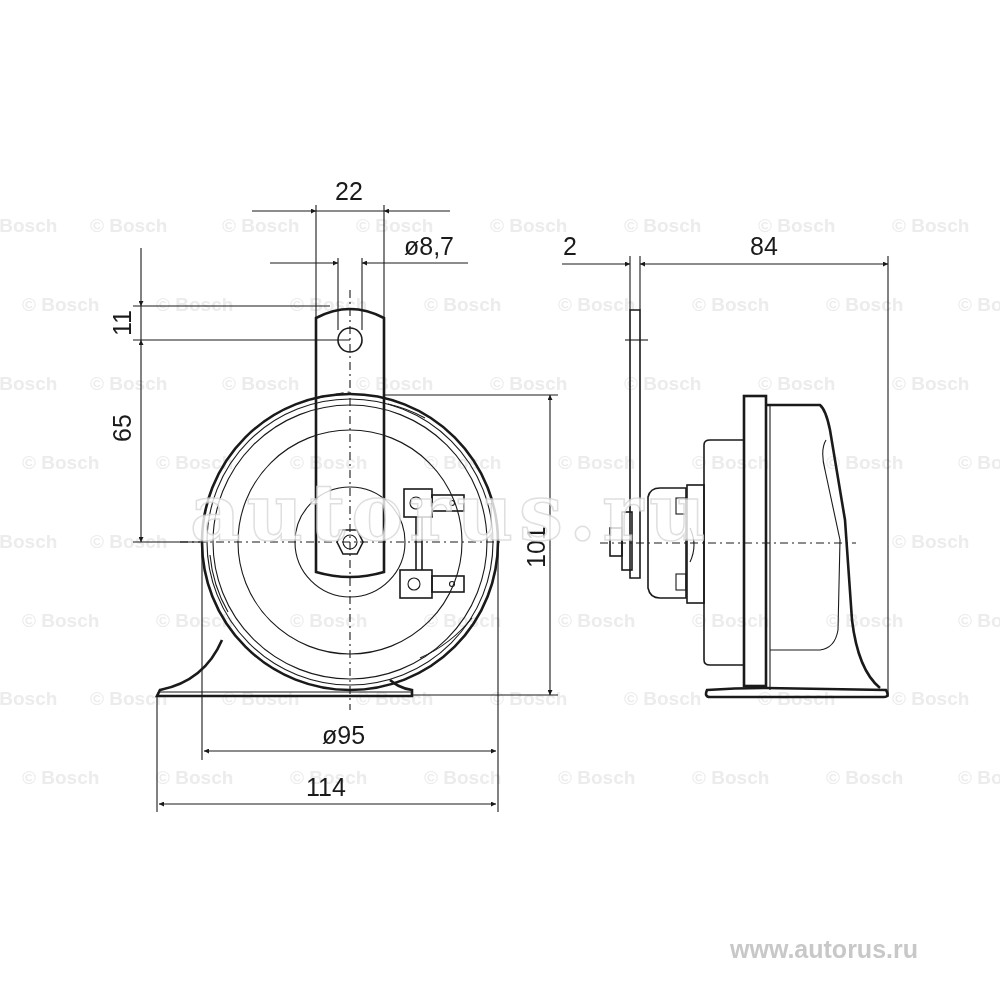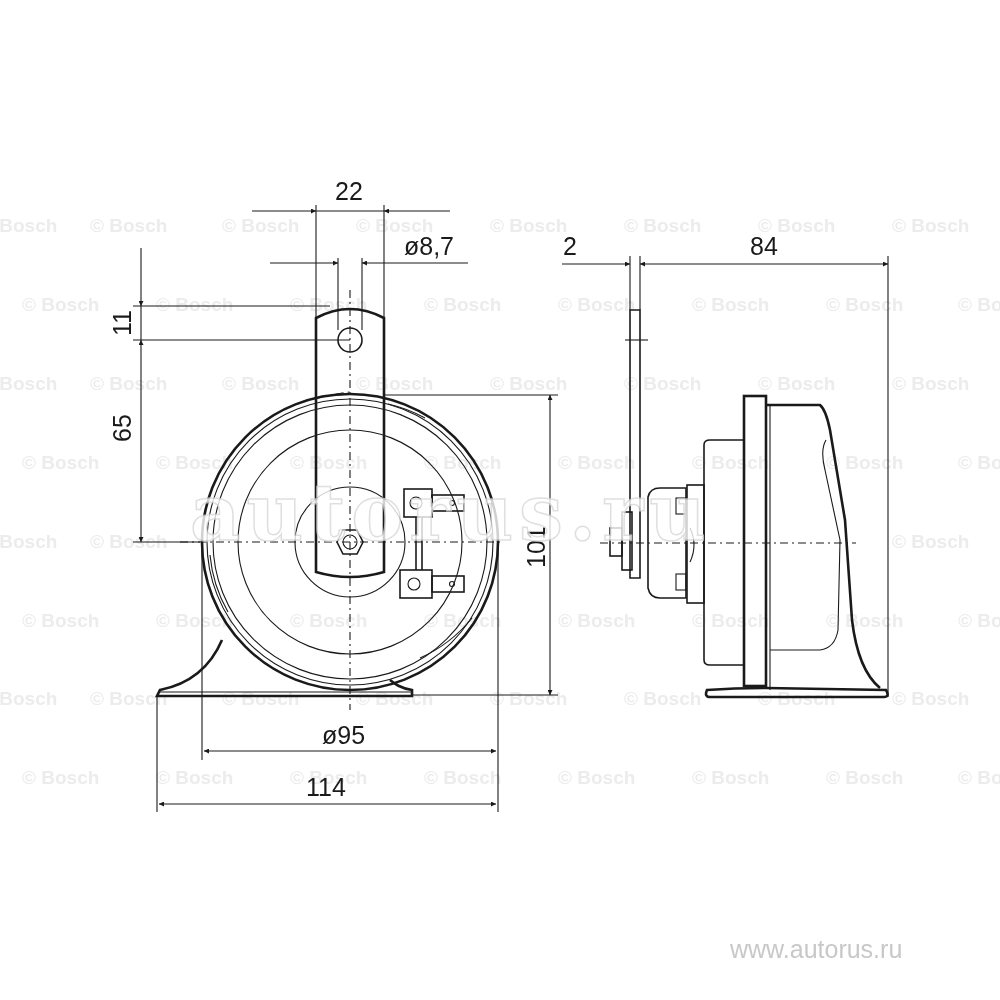--- a/index.html
+++ b/index.html
@@ -1,20 +1,20 @@
 <!DOCTYPE html>
 <html><head>
 <meta charset="utf-8">
 <style>
   html, body { margin: 0; padding: 0; background: #ffffff; }
   #canvas { position: relative; width: 1000px; height: 1000px; overflow: hidden; background: #fff; }
   svg { position: absolute; left: 0; top: 0; }
   .dim-text { font-family: "Liberation Sans", sans-serif; font-size: 25px; fill: #1a1a1a; }
   .wm { font-family: "Liberation Sans", sans-serif; font-size: 19px; fill: #ececec; font-weight: bold; }
-  .site { position: absolute; left: 730px; top: 935px; font-family: "Liberation Sans", sans-serif; font-size: 25px; color: #c8c8c8; font-weight: normal; }
+  .site { position: absolute; left: 730px; top: 935px; font-family: "Liberation Sans", sans-serif; font-size: 25px; color: #c8c8c8; font-weight: bold; }
   .emboss { font-family: "DejaVu Serif", serif; font-size: 78px; fill: #ffffff; stroke: #d8d8d8; stroke-width: 1.5; letter-spacing: 6px; font-weight: bold; opacity: 0.8; }
   .ln { stroke: #1a1a1a; fill: none; }
   .thick { stroke-width: 2.6; }
   .med { stroke-width: 1.6; }
   .thin { stroke-width: 1.1; }
   .dash { stroke-dasharray: 8 4 2 4; }
 </style>
 </head>
 <body>
 

